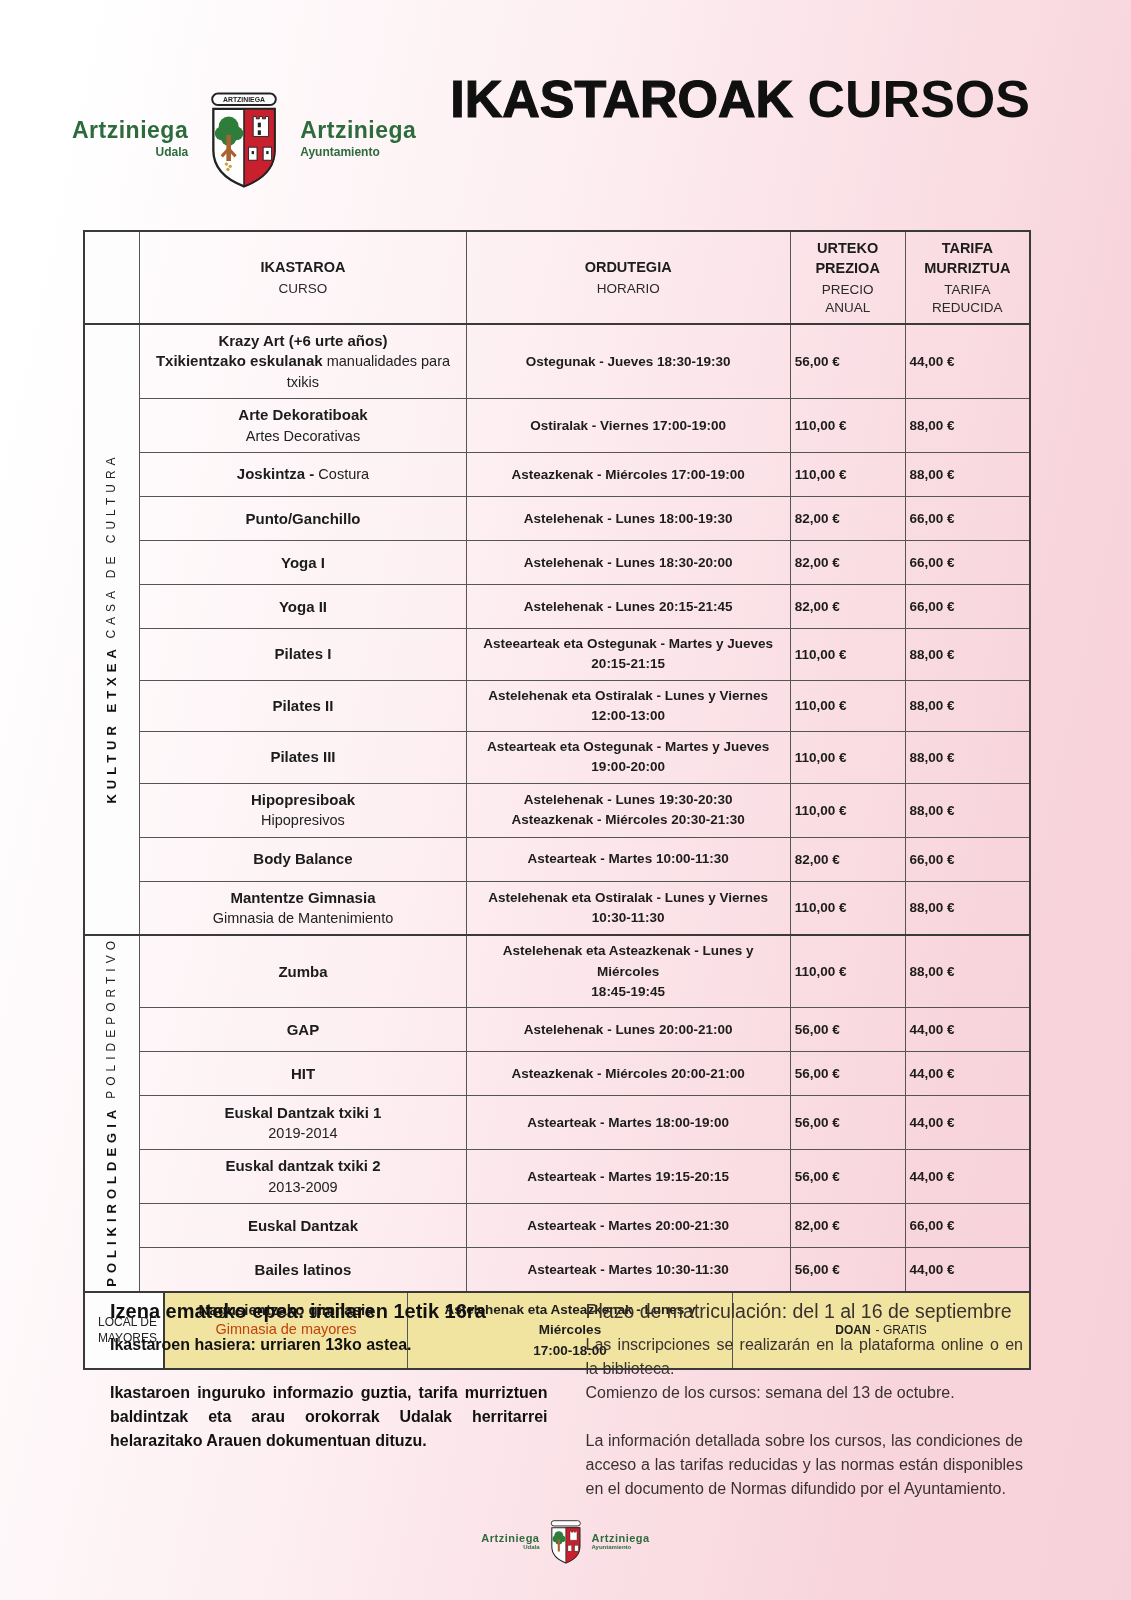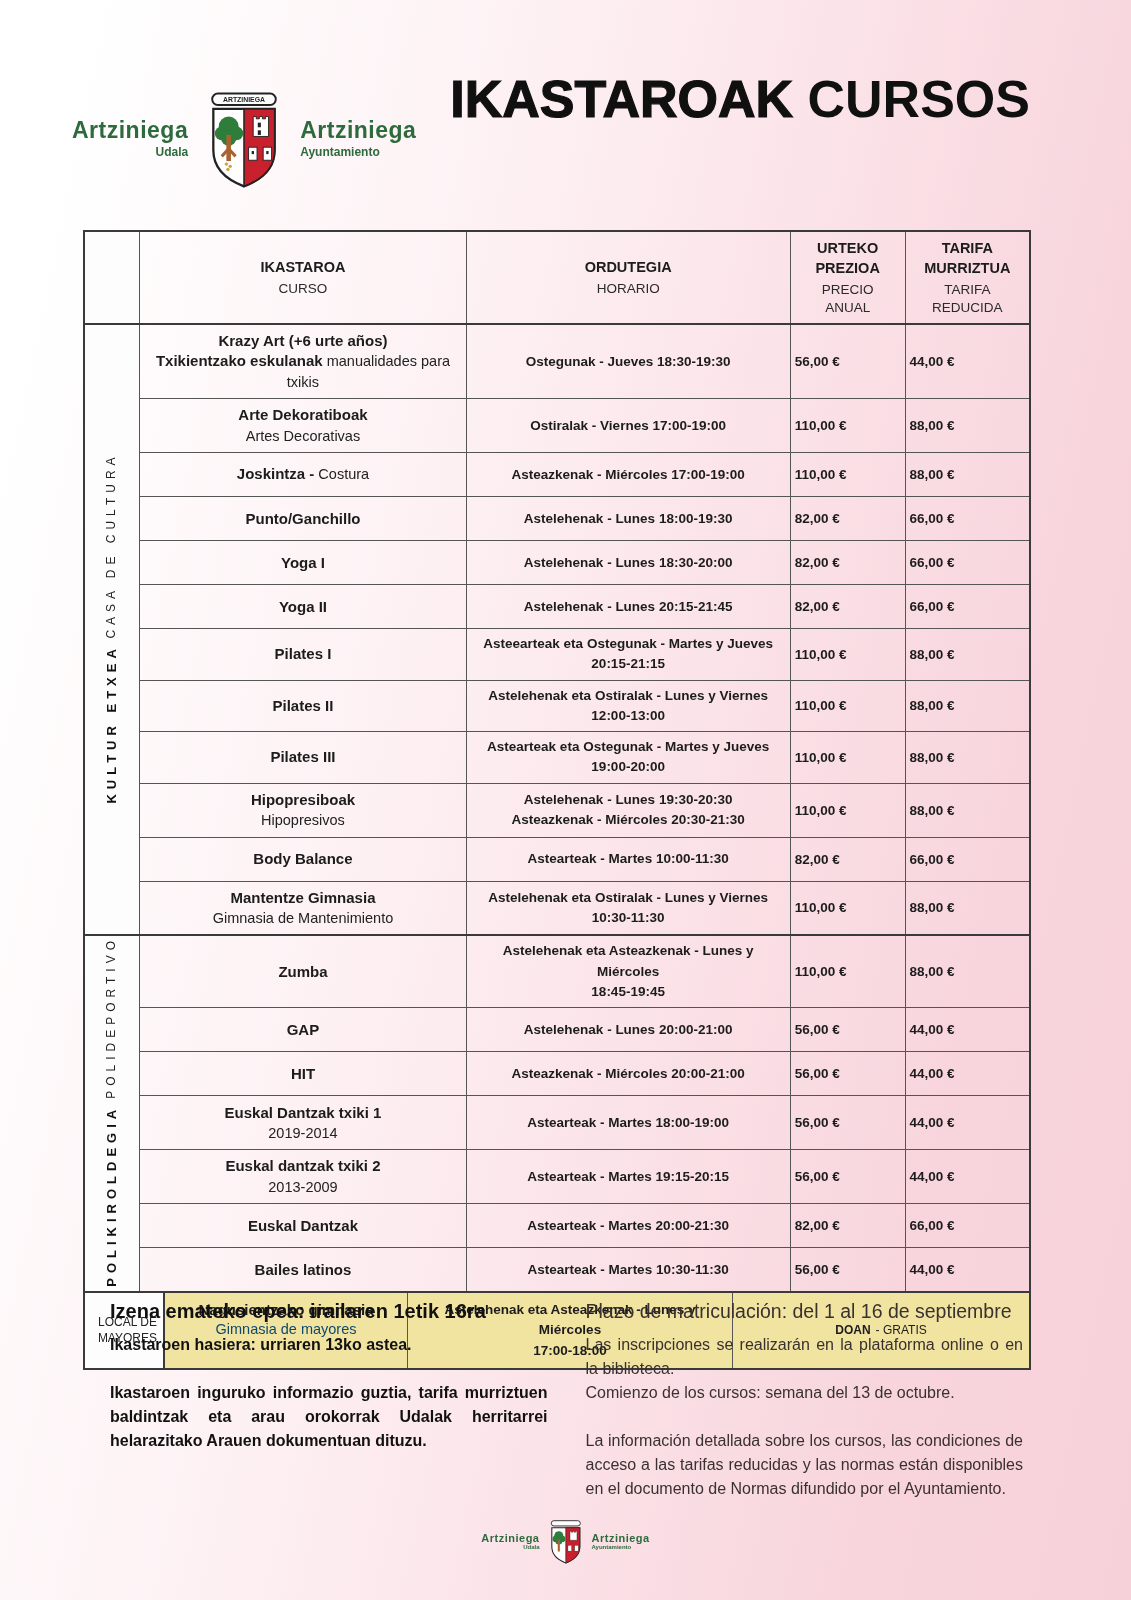--- a/index.html
+++ b/index.html
@@ -47,21 +47,21 @@
   td.price-cell { text-align:left; font-weight:700; font-size:13.5px; padding:4px; }
   tr.group-start td { border-top:2px solid #3a3a3a; }
 
   
   .bottom-row { display:flex; width:948px; margin-top:-2px; border:2px solid #3a3a3a; background:#f1e3a0; }
   .br-label { width:80px; background:#fefdfd; border-right:2px solid #3a3a3a; display:flex;
               align-items:center; justify-content:center; text-align:right;
               font-size:12px; line-height:1.35; color:#222; padding:6px 6px; }
   .br-course { width:243px; border-right:1px solid #555; text-align:center; padding:7px 8px; }
   .br-course .b { font-weight:700; font-size:15px; line-height:1.35; display:block; }
-  .br-course .r { font-weight:400; font-size:14.5px; line-height:1.35; display:block; color:#0c4a6e; }
+  .br-course .r { font-weight:400; font-size:14.5px; line-height:1.35; display:block; color:#c2410c; }
   .br-sched { width:325px; border-right:1px solid #555; text-align:center; font-weight:700;
               font-size:13.5px; line-height:1.5; padding:7px 8px; }
   .br-price { flex:1; display:flex; align-items:center; justify-content:center; font-size:12px; }
   .br-price .b { font-weight:700; } .br-price .r { font-weight:400; margin-left:5px; }
 
   
   .notes { position:absolute; top:1300px; left:110px; right:108px; display:flex; gap:38px; }
   .note-col { flex:1; text-align:justify; }
   .note-eu { font-weight:700; color:#111; }
   .note-eu .note-heading { font-size:20px; margin-bottom:10px; font-weight:700; }

